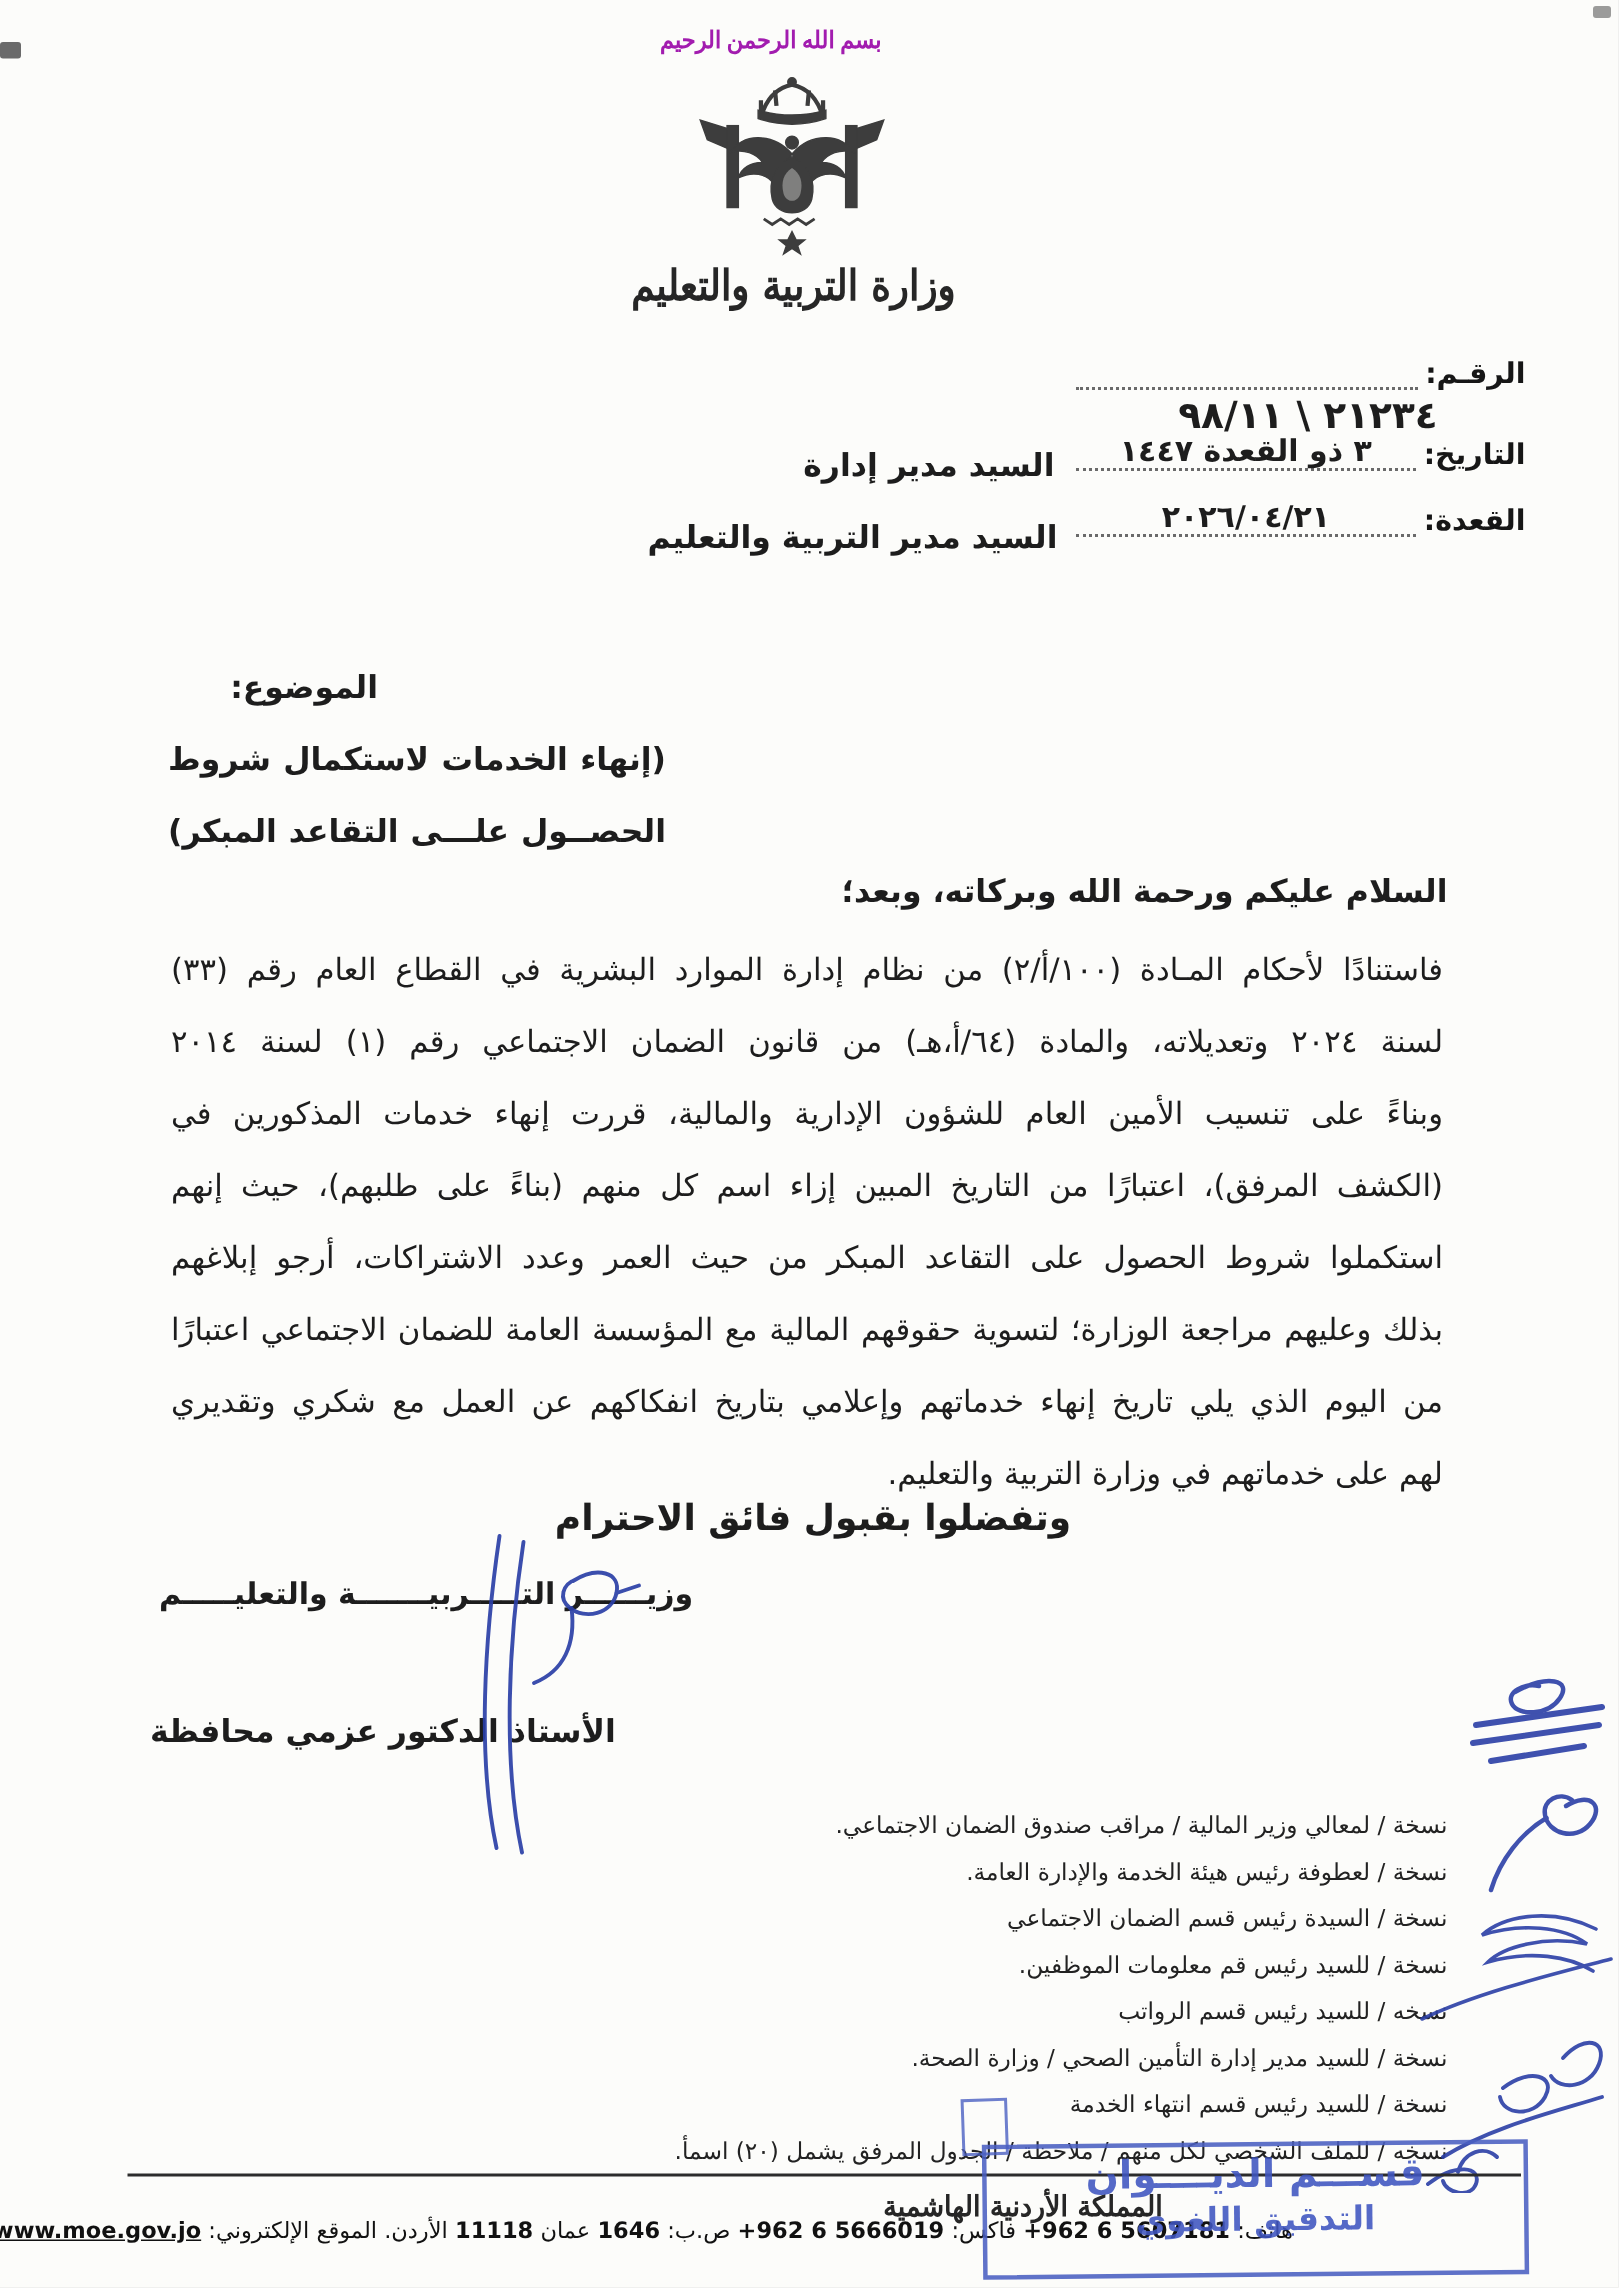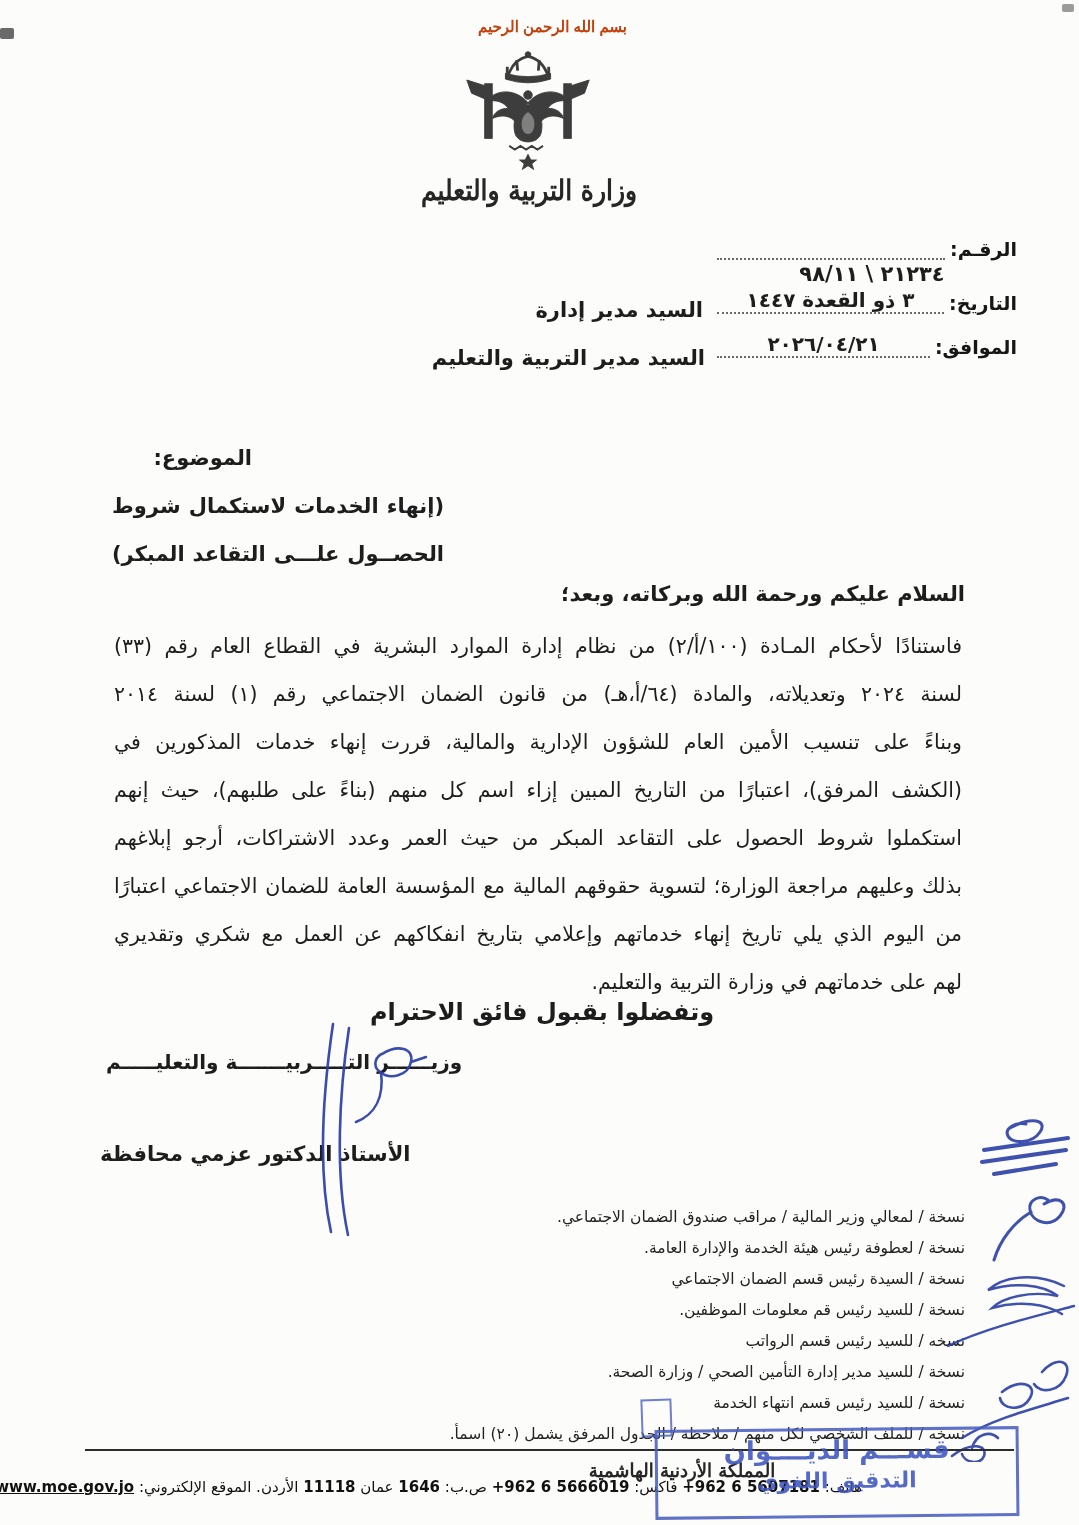--- a/index.html
+++ b/index.html
@@ -6,22 +6,22 @@
   .page{
     position:relative;width:1079px;height:1525px;margin:0 auto;
     background:#fcfcfa;overflow:hidden;color:#1d1d1d;
     font-family:"DejaVu Sans","Liberation Sans",sans-serif;direction:rtl;
   }
   .abs{position:absolute;}
   .b{font-weight:bold;}
   .scan-smudge{background:#3a3a3a;border-radius:2px;opacity:.75;}
 
   
-  .bismillah{font-family:Liberation Sans, sans-serif;font-size:15px;font-weight:bold;
-    color:#c2410c;text-align:center;transform:scaleY(1.05);}
+  .bismillah{font-family:Liberation Serif, serif;font-size:15px;font-weight:bold;
+    color:#a21caf;text-align:left;transform:scaleY(1.05);}
   .ministry{font-family:"DejaVu Serif","Liberation Serif",serif;font-size:25px;font-weight:bold;
     color:#262626;text-align:center;transform:scaleY(1.12);letter-spacing:-1px;}
 
   
   .meta-row{display:flex;align-items:flex-end;gap:5px;direction:rtl;font-size:19px;}
   .meta-label{font-weight:bold;white-space:nowrap;color:#161616;}
   .meta-line{flex:1;border-bottom:2px dotted #6a6a6a;min-height:24px;text-align:center;
     font-weight:bold;font-size:20px;line-height:24px;white-space:nowrap;}
   .ltr{direction:ltr;unicode-bidi:embed;}
 
@@ -96,29 +96,29 @@
       </g>
     </svg>
   </div>
 
   <div class="abs ministry" style="left:418px;top:176px;width:222px;">وزارة التربية والتعليم</div>
 
   <div class="abs meta-row" style="right:62px;top:234px;width:300px;text-align:center;">
     <span class="meta-label">الرقـم:</span>
     <span class="meta-line"></span>
   </div>
-  <div class="abs b ltr" style="right:92px;top:262px;width:230px;text-align:center;font-size:21px;">٢١٢٣٤ \ ٩٨/١١</div>
+  <div class="abs b ltr" style="right:92px;top:262px;width:230px;text-align:center;font-size:25px;">٢١٢٣٤ \ ٩٨/١١</div>
 
   <div class="abs meta-row" style="right:62px;top:288px;width:300px;">
     <span class="meta-label">التاريخ:</span>
     <span class="meta-line">٣ ذو القعدة ١٤٤٧</span>
   </div>
 
   <div class="abs meta-row" style="right:62px;top:332px;width:300px;">
-    <span class="meta-label">الموافق:</span>
+    <span class="meta-label">القعدة:</span>
     <span class="meta-line">٢٠٢٦/٠٤/٢١</span>
   </div>
 
   <div class="abs addr" style="right:376px;top:298px;">السيد مدير إدارة</div>
   <div class="abs addr" style="right:374px;top:346px;text-align:right;">السيد مدير التربية والتعليم</div>
 
   <div class="abs subj" style="left:142px;top:446px;width:110px;text-align:right;">الموضوع:</div>
   <div class="abs subj subj-fill" style="left:112px;top:494px;width:332px;">(إنهاء الخدمات لاستكمال شروط</div>
   <div class="abs subj subj-fill" style="left:112px;top:542px;width:332px;">الحصــول علـــى التقاعد المبكر)</div>
 

